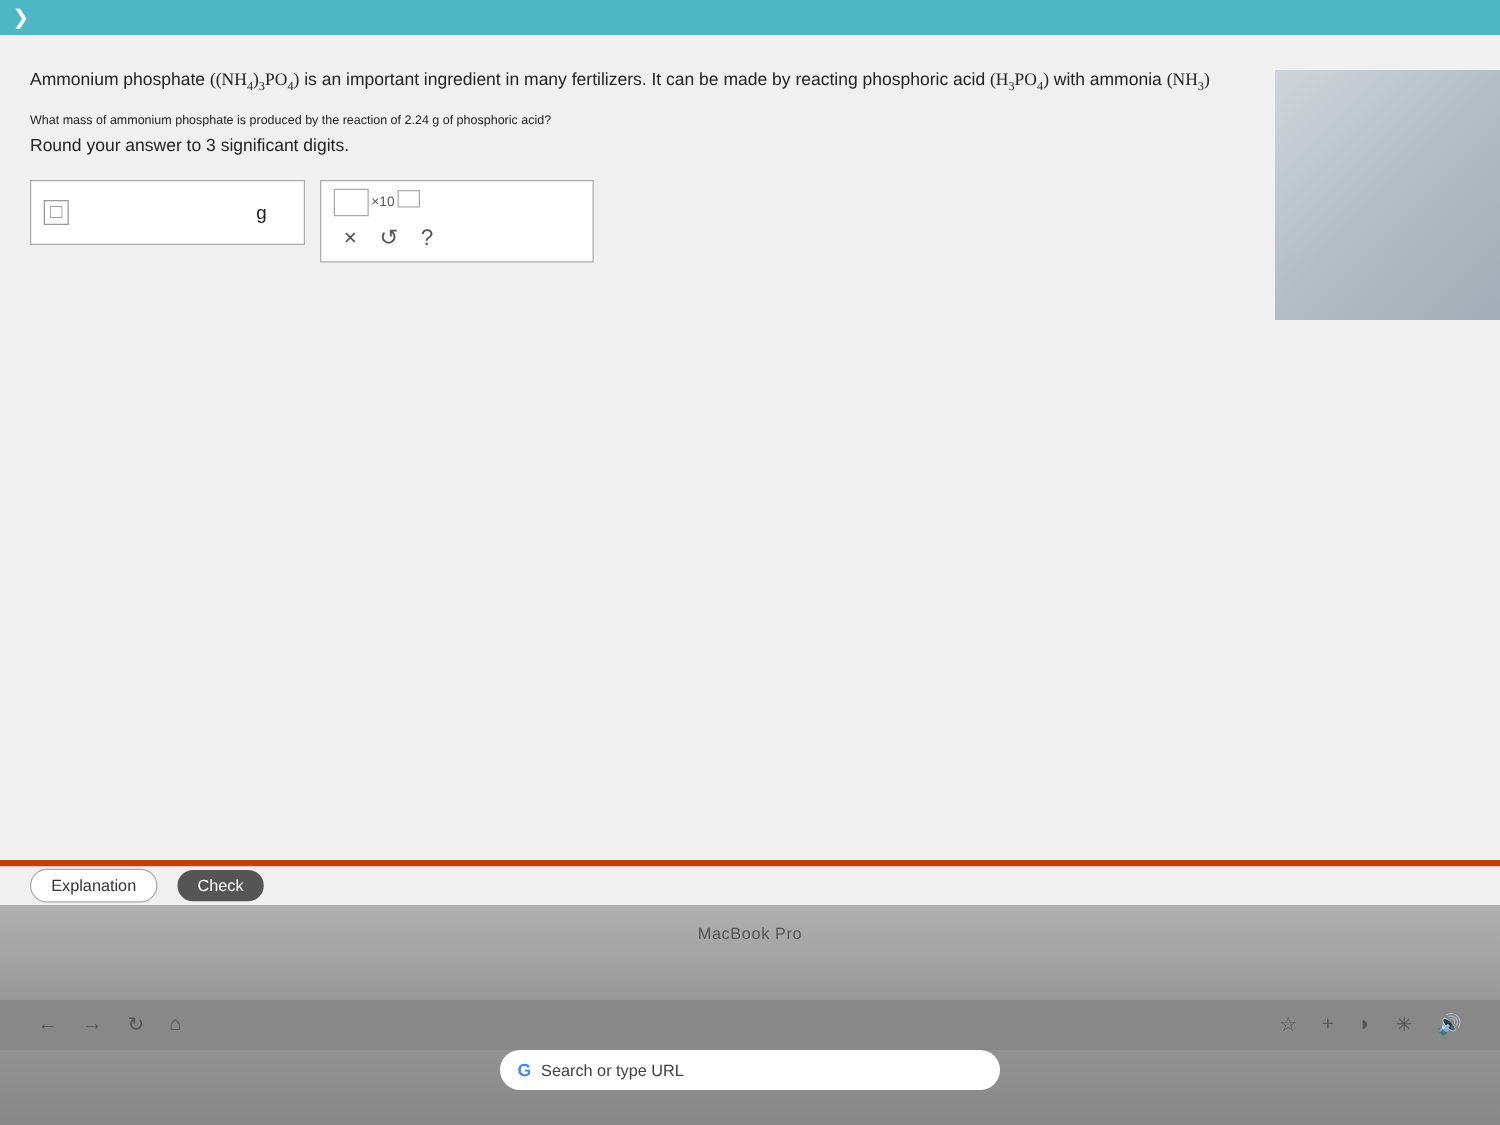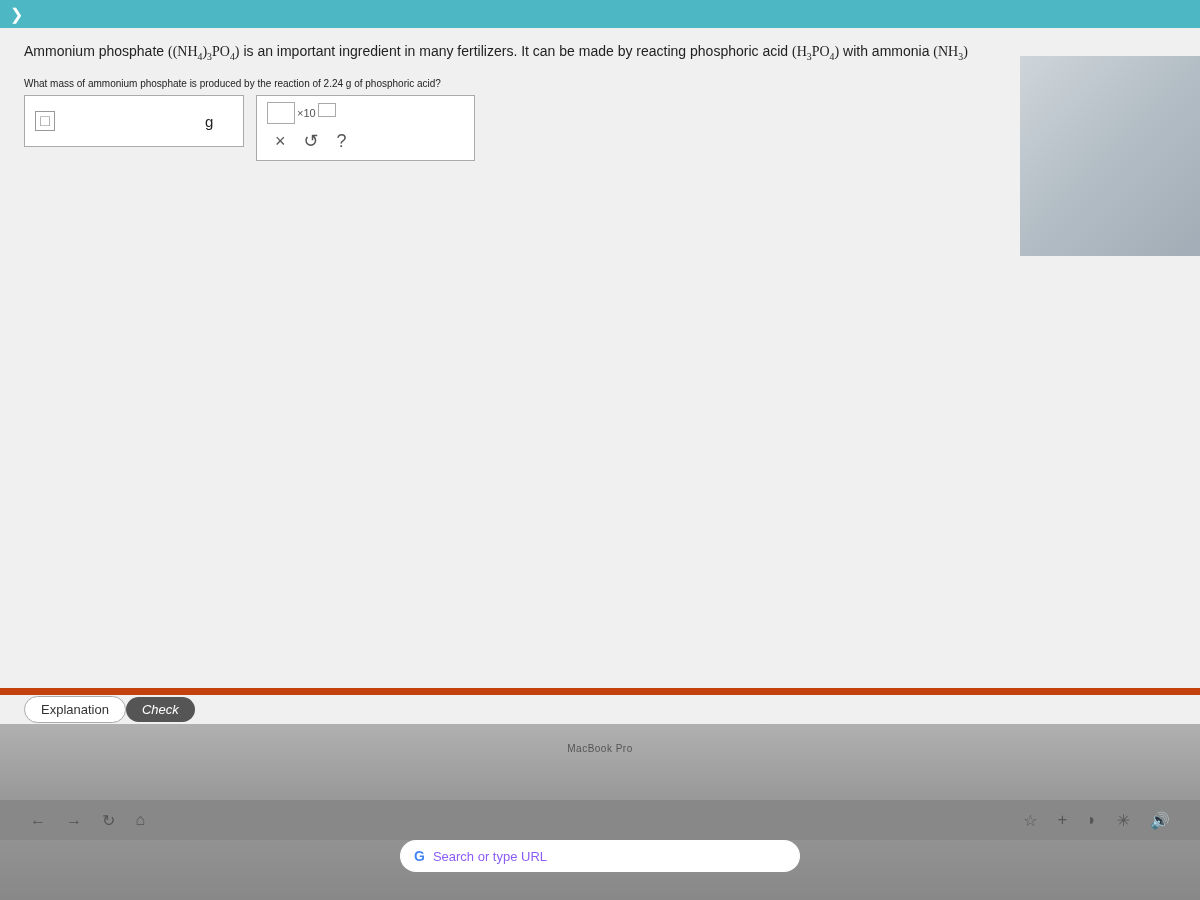--- a/index.html
+++ b/index.html
@@ -33,21 +33,21 @@
       font-size: 16px;
     }
 
     
     .content-area {
       position: absolute;
       top: 28px;
       left: 0; right: 0;
       height: 660px;
       background: #f0f0f0;
-      padding: 12px 24px 16px 24px;
+      padding: 24px 24px 16px 24px;
     }
 
     .problem-text {
       font-size: 14px;
       color: #222;
       line-height: 1.6;
       margin-bottom: 14px;
     }
 
     sup, sub {
@@ -139,45 +139,45 @@
       color: #555;
     }
 
     
     .footer-bar {
       position: absolute;
       top: 688px;
       left: 0; right: 0;
       height: 36px;
       background: #f0f0f0;
-      border-top: 7px solid #c2410c;
+      border-top: 5px solid #c2410c;
       display: flex;
       align-items: center;
       padding: 0 24px;
+      gap: 16px;
     }
 
     .btn-explanation {
       background: white;
       border: 1.5px solid #aaa;
       border-radius: 20px;
       padding: 5px 16px;
       font-size: 13px;
       color: #333;
       cursor: pointer;
     }
 
     .btn-check {
       background: #555;
       border: none;
       border-radius: 20px;
       padding: 5px 16px;
       font-size: 13px;
       color: white;
       cursor: pointer;
-      font-style: italic;
     }
 
     .copyright-text {
       margin-left: auto;
       font-size: 11px;
       color: #666;
     }
 
     .copyright-links {
       font-size: 11px;
@@ -229,21 +229,21 @@
       gap: 8px;
     }
 
     .search-bar-icon {
       font-size: 14px;
       color: #333;
     }
 
     .search-bar-text {
       font-size: 13px;
-      color: #8b5cf6;
+      color: #404040;
     }
 
     
     .kb-bottom {
       position: absolute;
       top: 800px;
       left: 0; right: 0;
       height: 40px;
       background: #888;
       display: flex;
@@ -295,20 +295,21 @@
       <span>Ammonium phosphate </span>
       <span class="chem-formula">((NH<sub>4</sub>)<sub>3</sub>PO<sub>4</sub>)</span>
       <span> is an important ingredient in many fertilizers. It can be made by reacting phosphoric acid </span>
       <span class="chem-formula">(H<sub>3</sub>PO<sub>4</sub>)</span>
       <span> with ammonia </span>
       <span class="chem-formula">(NH<sub>3</sub>)</span>
     </p>
 
     <p class="question-text">What mass of ammonium phosphate is produced by the reaction of 2.24 g of phosphoric acid?</p>
 
+    <p class="round-text">Round your answer to 3 significant digits.</p>
 
     <div class="answer-row">
 
       <div class="answer-input-box">
         <span style="font-size:16px; color:#888; border:1.5px solid #999; width:20px; height:20px; display:inline-flex; align-items:center; justify-content:center; margin-right:6px;">□</span>
         <input type="text" style="border: none; outline: none; width: 140px; font-size: 16px;">
         <span class="unit-label">g</span>
       </div>
 
       <div class="sci-notation-box">
@@ -336,21 +337,21 @@
   </div>
 
   <div class="touchbar-area">
     <span style="font-size:10px; color:#777; letter-spacing:2px;">▪▪▪▪▪▪▪▪▪▪▪▪▪▪▪▪</span>
   </div>
 
   <div class="keyboard-area">
   </div>
 
   <div style="position:absolute; top:738px; left:50%; transform:translateX(-50%); z-index:10;">
-    <span style="font-size:10px; color:#555; letter-spacing:0.5px;">MacBook Pro</span>
+    <span style="font-size:13px; color:#555; letter-spacing:0.5px;">MacBook Pro</span>
   </div>
 
   <div class="search-bar">
     <span class="search-bar-icon" style="color:#4285F4; font-weight:bold; font-size:14px;">G</span>
     <span class="search-bar-text">Search or type URL</span>
   </div>
 
   <div class="kb-bottom">
     <span class="kb-icon">←</span>
     <span class="kb-icon">→</span>

